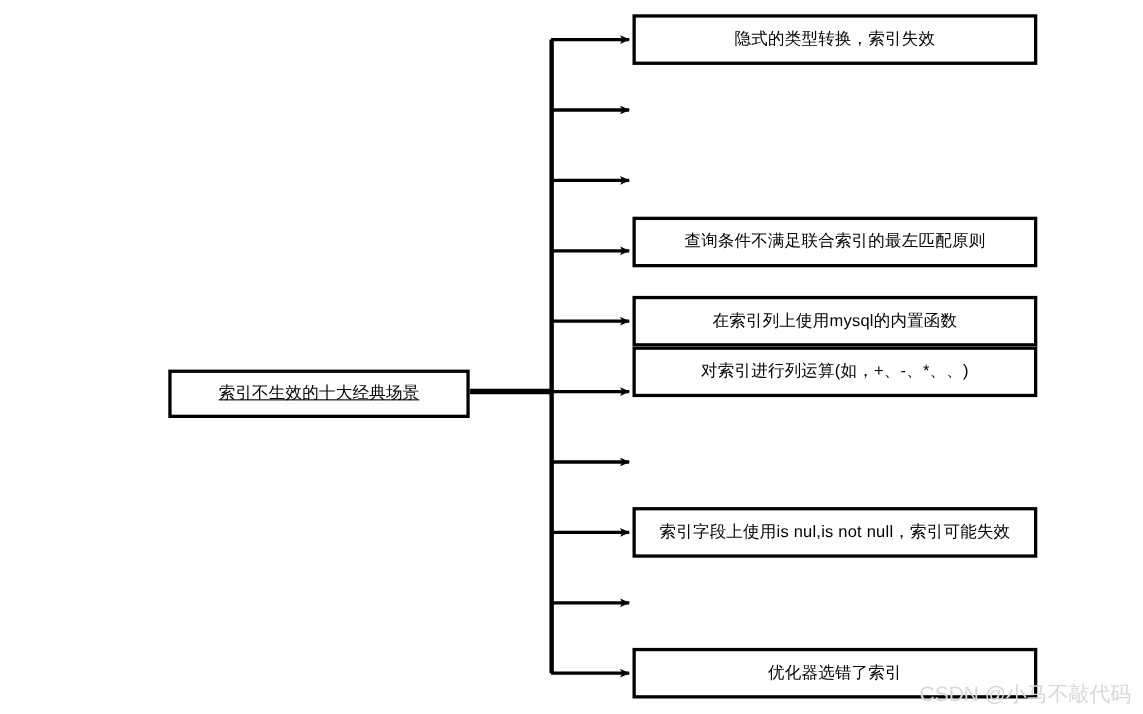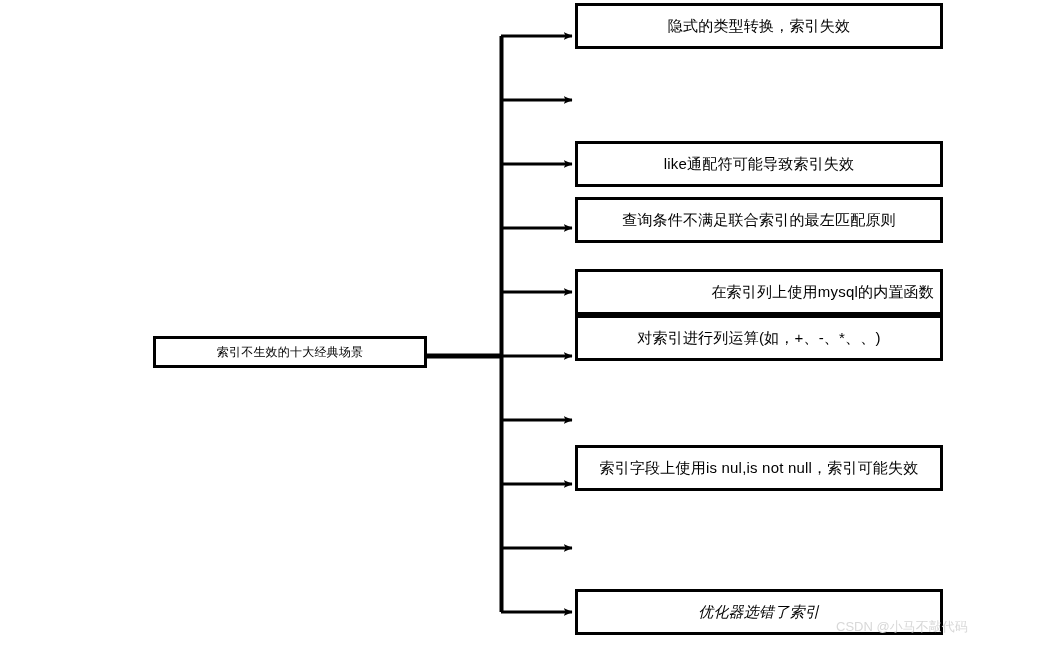--- a/index.html
+++ b/index.html
@@ -37,37 +37,38 @@
     color: #000000;
     font-size: 15px;
     line-height: 1.2;
     white-space: nowrap;
     letter-spacing: 0.2px;
   }
   .node-root {
     left: 153px;
     top: 336px;
     width: 274px;
-    height: 32px;
-    font-size: 12px;
+    height: 44px;
+    font-size: 15px;
+    text-decoration: underline;
   }
   .node-leaf {
     left: 575px;
     width: 368px;
     height: 46px;
   }
   .leaf-text {
     display: block;
     padding: 0 6px;
   }
   #watermark {
     position: absolute;
     left: 836px;
     top: 618px;
-    font-size: 13px;
+    font-size: 19px;
     color: #d8d8d8;
     white-space: nowrap;
     font-family: "Liberation Sans", "DejaVu Sans", sans-serif;
     user-select: none;
   }
 </style>
 </head>
 <body>
 
 <div id="canvas">
@@ -92,37 +93,34 @@
     <line x1="501" y1="420" x2="572" y2="420" stroke="#000000" stroke-width="3" marker-end="url(#arrowhead)"></line>
     <line x1="501" y1="484" x2="572" y2="484" stroke="#000000" stroke-width="3" marker-end="url(#arrowhead)"></line>
     <line x1="501" y1="548" x2="572" y2="548" stroke="#000000" stroke-width="3" marker-end="url(#arrowhead)"></line>
     <line x1="501" y1="612" x2="572" y2="612" stroke="#000000" stroke-width="3" marker-end="url(#arrowhead)"></line>
   </svg>
 
   <div class="node node-root">
     <span class="leaf-text">索引不生效的十大经典场景</span>
   </div>
 
-  <div class="node node-leaf" style="top:3px;">
+  <div class="node node-leaf" style="top:13px;">
     <span class="leaf-text">隐式的类型转换，索引失效</span>
-  </div>
-  <div class="node node-leaf" style="top:141px;">
-    <span class="leaf-text">like通配符可能导致索引失效</span>
   </div>
   <div class="node node-leaf" style="top:197px;">
     <span class="leaf-text">查询条件不满足联合索引的最左匹配原则</span>
   </div>
-  <div class="node node-leaf" style="top:269px;justify-content:flex-end;">
+  <div class="node node-leaf" style="top:269px;">
     <span class="leaf-text">在索引列上使用mysql的内置函数</span>
   </div>
   <div class="node node-leaf" style="top:315px;">
     <span class="leaf-text">对索引进行列运算(如，+、-、*、、)</span>
   </div>
-  <div class="node node-leaf" style="top:445px;">
+  <div class="node node-leaf" style="top:461px;">
     <span class="leaf-text">索引字段上使用is nul,is not null，索引可能失效</span>
   </div>
-  <div class="node node-leaf" style="top:589px;font-style:italic;">
+  <div class="node node-leaf" style="top:589px;">
     <span class="leaf-text">优化器选错了索引</span>
   </div>
 
   <div id="watermark">CSDN @小马不敲代码</div>
 
 </div>
 
 </body></html>

